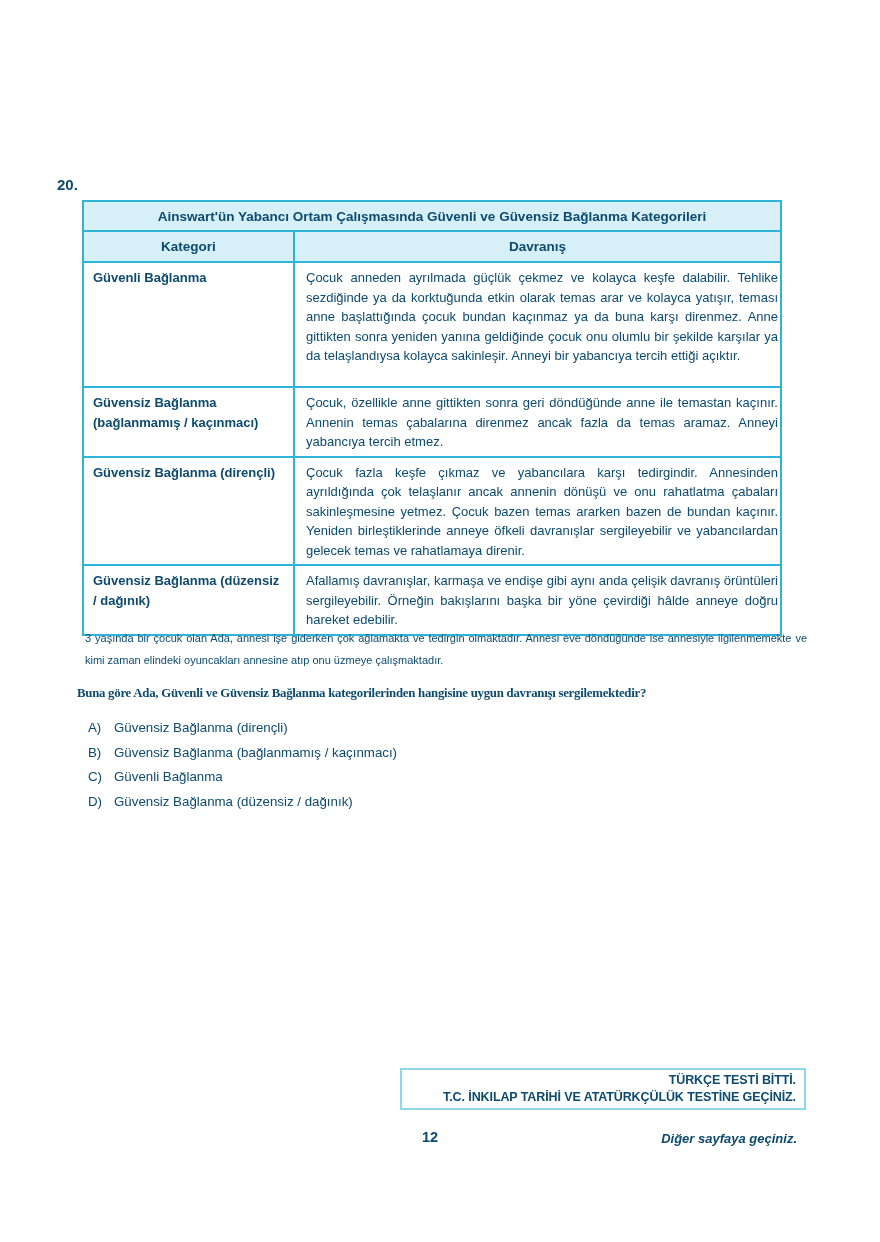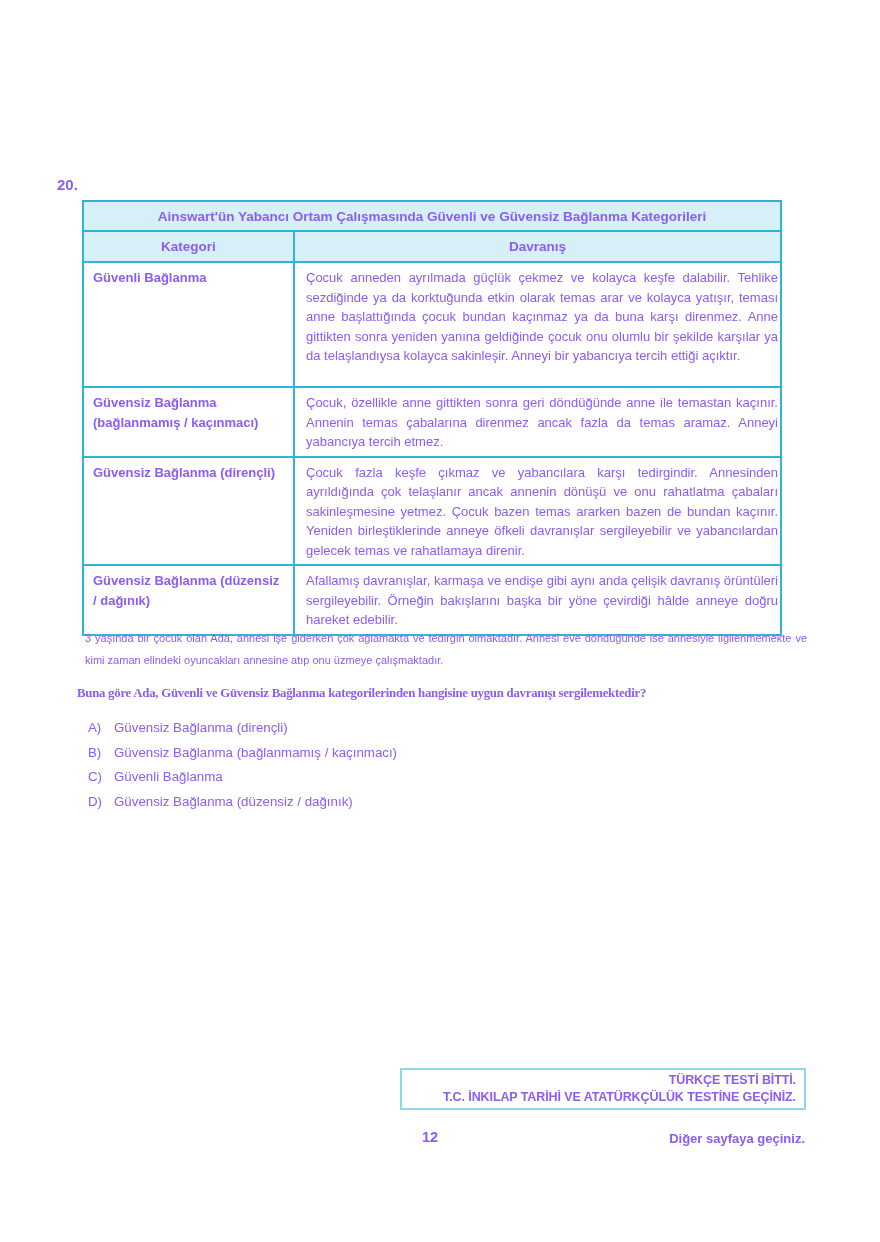--- a/index.html
+++ b/index.html
@@ -1,21 +1,21 @@
 <!DOCTYPE html>
 <html lang="tr"><head>
 <meta charset="utf-8">
 <style>
   html,body{margin:0;padding:0;background:#ffffff;}
   #page{
     position:relative;
     width:880px;height:1242px;
     background:#ffffff;
     font-family:"Liberation Sans", sans-serif;
-    color:#8b5cf6;
+    color:#0c4a6e;
     overflow:hidden;
   }
   
   .qnum{
     position:absolute;left:57px;top:176px;
     font-size:15px;font-weight:bold;
   }
   
   .cat-table{
     position:absolute;left:82px;top:200px;
@@ -90,22 +90,22 @@
     line-height:16.5px;
     letter-spacing:-0.1px;
   }
   
   .page-number{
     position:absolute;left:405px;top:1129px;width:50px;
     text-align:center;
     font-size:14.5px;font-weight:bold;
   }
   .next-page{
-    position:absolute;right:75px;top:1131px;
-    font-size:13px;font-weight:bold;
+    position:absolute;right:83px;top:1131px;
+    font-size:13px;font-weight:bold;font-style:italic;
   }
 </style>
 </head>
 <body>
 
 <div id="page" style="--tbl-border: #2eb4d8; --hdr-bg: #d7f0f8; --notice-border: #8ed8ea;">
 
   <div class="qnum">20.</div>
 
   <table class="cat-table">

